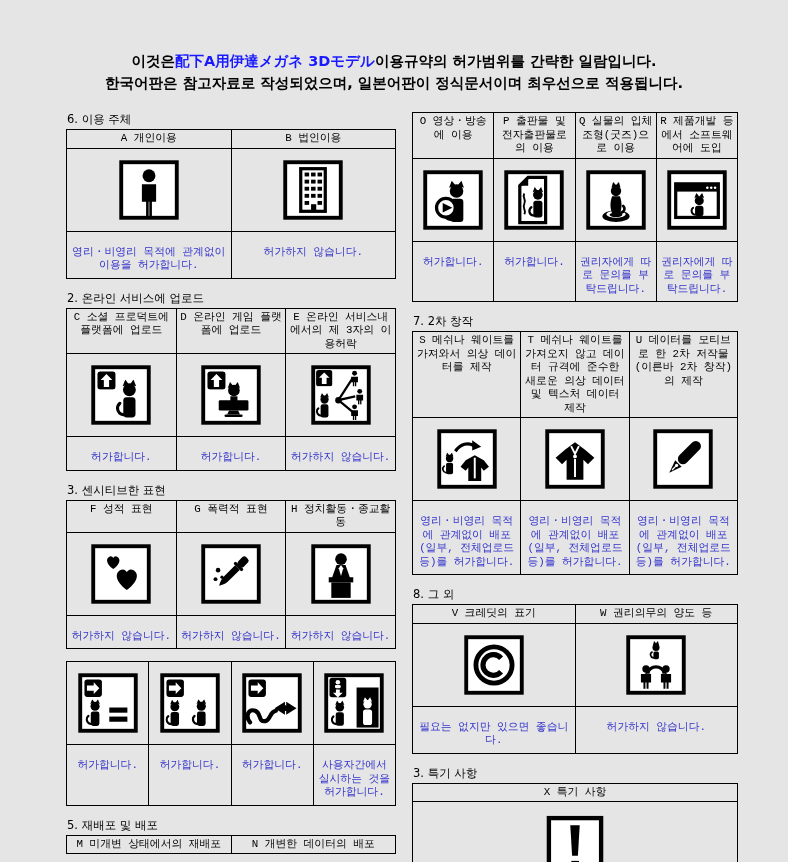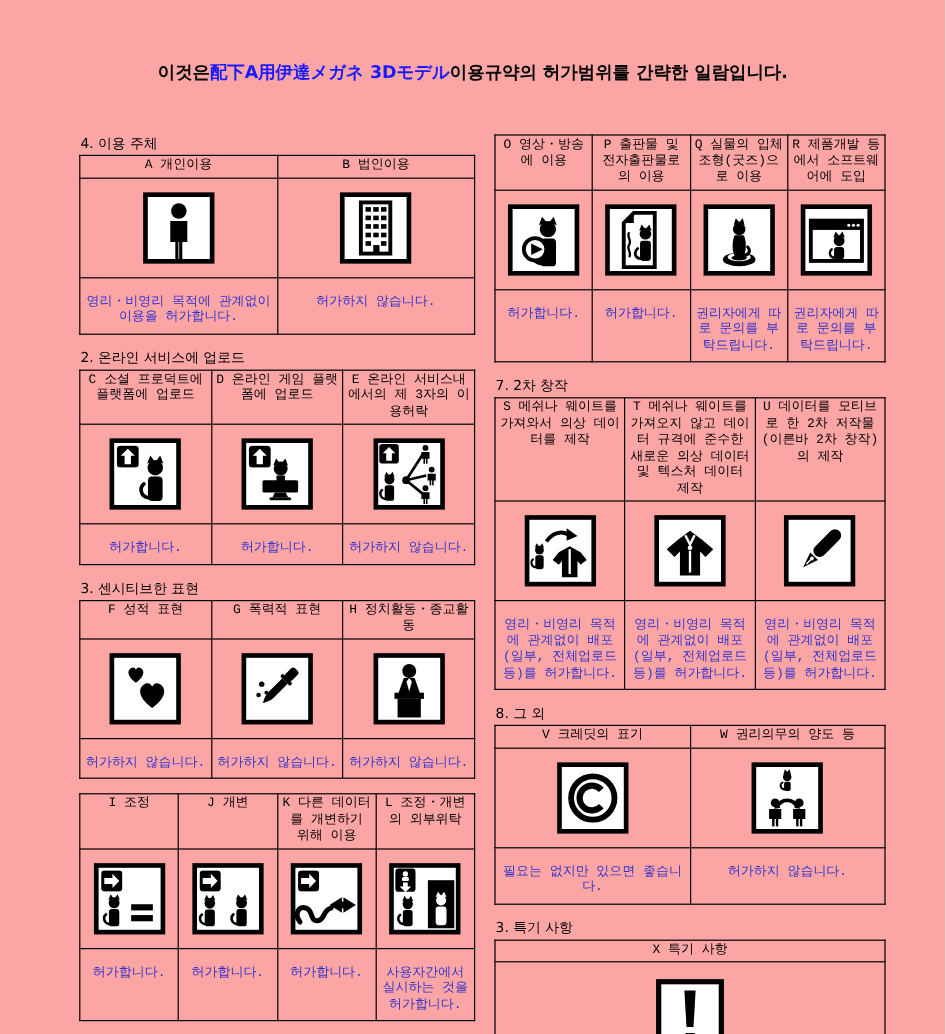--- a/index.html
+++ b/index.html
@@ -1,17 +1,17 @@
 <!DOCTYPE html>
 <html><head>
 <meta charset="utf-8">
 <style>
   html,body { margin:0; padding:0; background:#ffffff; }
   .page {
-    position:relative; width:788px; height:862px; background:#fca5a5;
+    position:relative; width:788px; height:862px; background:#e5e5e5;
     font-family:"DejaVu Sans","Liberation Sans",sans-serif; color:#000; overflow:hidden;
   }
   .titleblock {
     position:absolute; top:50px; left:0; width:788px; text-align:center;
     font-size:14.5px; font-weight:bold; line-height:22px;
   }
   .hl { color:#1a1aff; }
   .col { position:absolute; top:112px; }
   .col-left  { left:66px;  width:330px; }
   .col-right { left:412px; width:326px; }
@@ -66,26 +66,27 @@
     <symbol id="heart" viewBox="0 0 32 30">
       <path d="M16 29 C3 20 -1 9 7 3.5 C11.5 0.5 15 3.5 16 6 C17 3.5 20.5 0.5 25 3.5 C33 9 29 20 16 29 Z"></path>
     </symbol>
   </defs>
 </svg>
 
 <div class="page">
 
   <div class="titleblock">
     <div><span>이것은</span><span class="hl">配下A用伊達メガネ 3Dモデル</span><span>이용규약의 허가범위를 간략한 일람입니다.</span></div>
+    <div>한국어판은 참고자료로 작성되었으며, 일본어판이 정식문서이며 최우선으로 적용됩니다.</div>
   </div>
 
   <div class="col col-left">
 
     <section class="sec">
-      <div class="sec-title">4. 이용 주체</div>
+      <div class="sec-title">6. 이용 주체</div>
       <table class="grid">
           <tbody>
         <tr>
           <th>A 개인이용</th>
           <th>B 법인이용</th>
         </tr>
         <tr class="icons">
           <td>
             <svg class="pict" viewBox="0 0 96 96">
               <rect class="fr" x="5" y="5" width="86" height="86"></rect>
@@ -223,26 +224,20 @@
           <td class="perm">허가하지 않습니다.</td>
           <td class="perm">허가하지 않습니다.</td>
         </tr>
       </tbody>
         </table>
     </section>
 
     <section class="sec">
       <table class="grid">
           <tbody>
-        <tr>
-          <th>I 조정</th>
-          <th>J 개변</th>
-          <th>K 다른 데이터를 개변하기 위해 이용</th>
-          <th>L 조정・개변의 외부위탁</th>
-        </tr>
         <tr class="icons">
           <td>
             <svg class="pict" viewBox="0 0 96 96">
               <rect class="fr" x="5" y="5" width="86" height="86"></rect>
               <use href="#rightbox" x="11" y="11" width="28" height="28"></use>
               <use href="#cat" x="13" y="42" width="30" height="43"></use>
               <rect x="50" y="55" width="28" height="8"></rect>
                   <rect x="50" y="69" width="28" height="8"></rect>
             </svg>
           </td>

